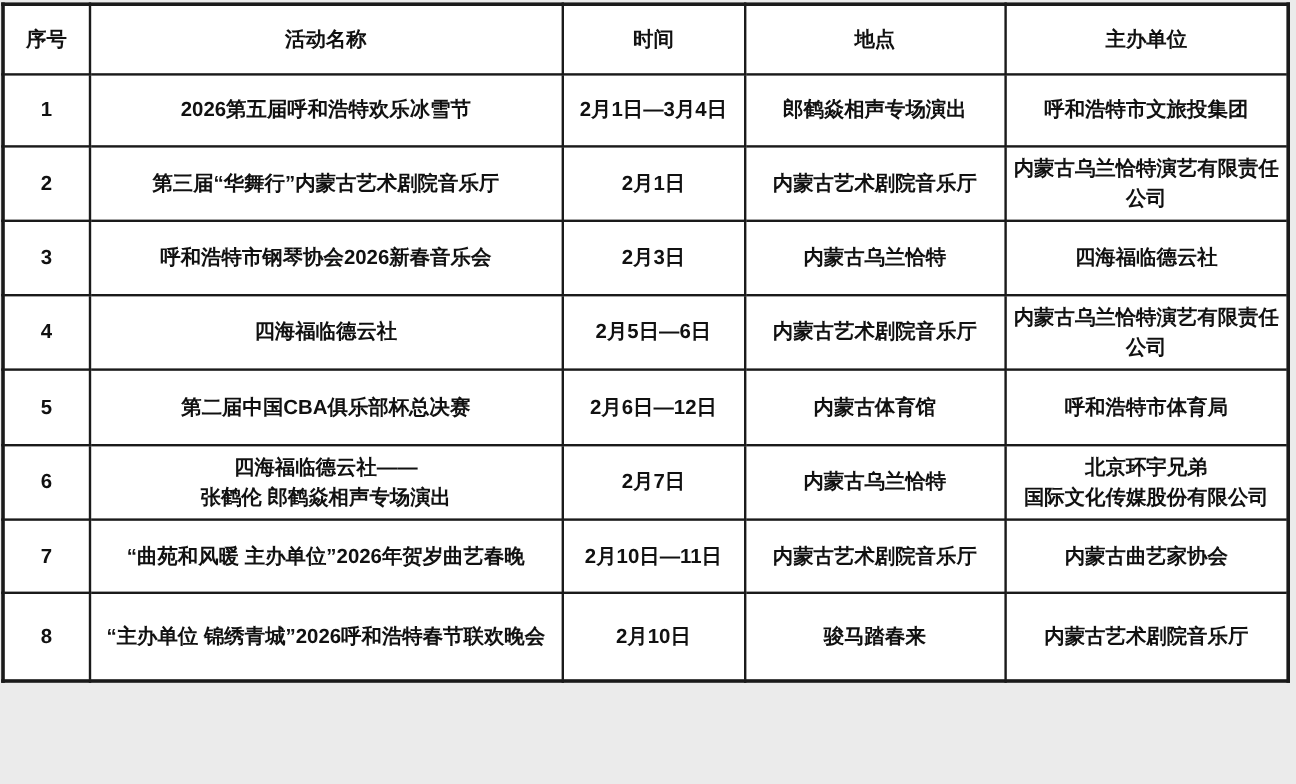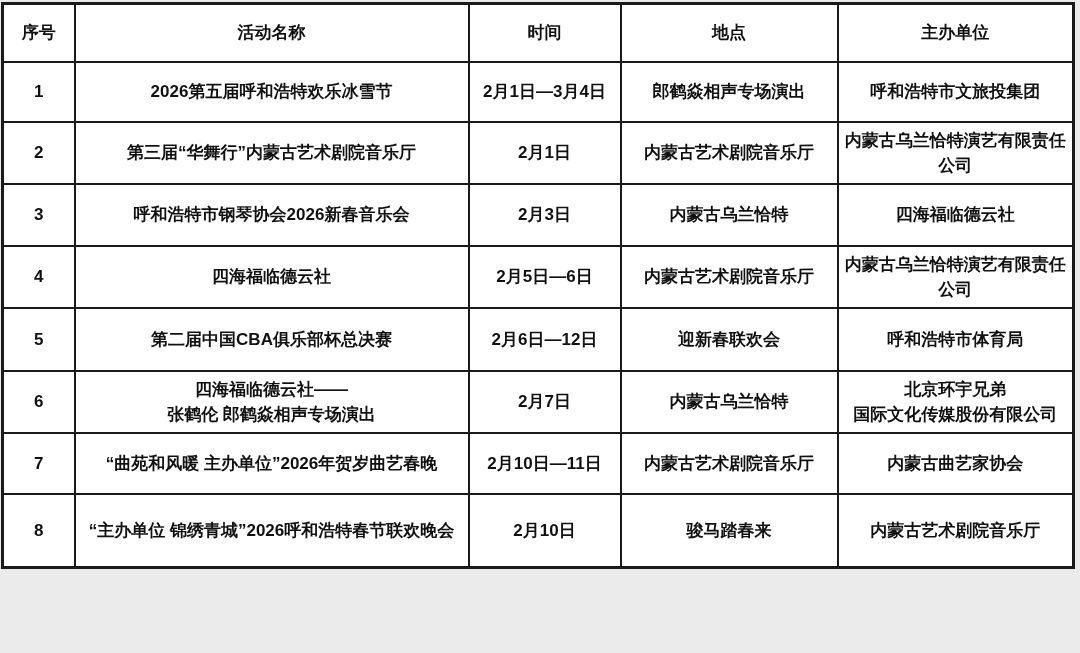--- a/index.html
+++ b/index.html
@@ -97,21 +97,21 @@
       <td class="cell-name">四海福临德云社</td>
       <td class="cell-time">2月5日—6日</td>
       <td class="cell-place">内蒙古艺术剧院音乐厅</td>
       <td class="cell-org">内蒙古乌兰恰特演艺有限责任
 公司</td>
     </tr>
     <tr class="r5">
       <td class="cell-no">5</td>
       <td class="cell-name">第二届中国CBA俱乐部杯总决赛</td>
       <td class="cell-time">2月6日—12日</td>
-      <td class="cell-place">迎新春联欢会</td>
+      <td class="cell-place">内蒙古体育馆</td>
       <td class="cell-org">呼和浩特市体育局</td>
     </tr>
     <tr class="r6">
       <td class="cell-no">6</td>
       <td class="cell-name">四海福临德云社——
 张鹤伦 郎鹤焱相声专场演出</td>
       <td class="cell-time">2月7日</td>
       <td class="cell-place">内蒙古乌兰恰特</td>
       <td class="cell-org">北京环宇兄弟
 国际文化传媒股份有限公司</td>

